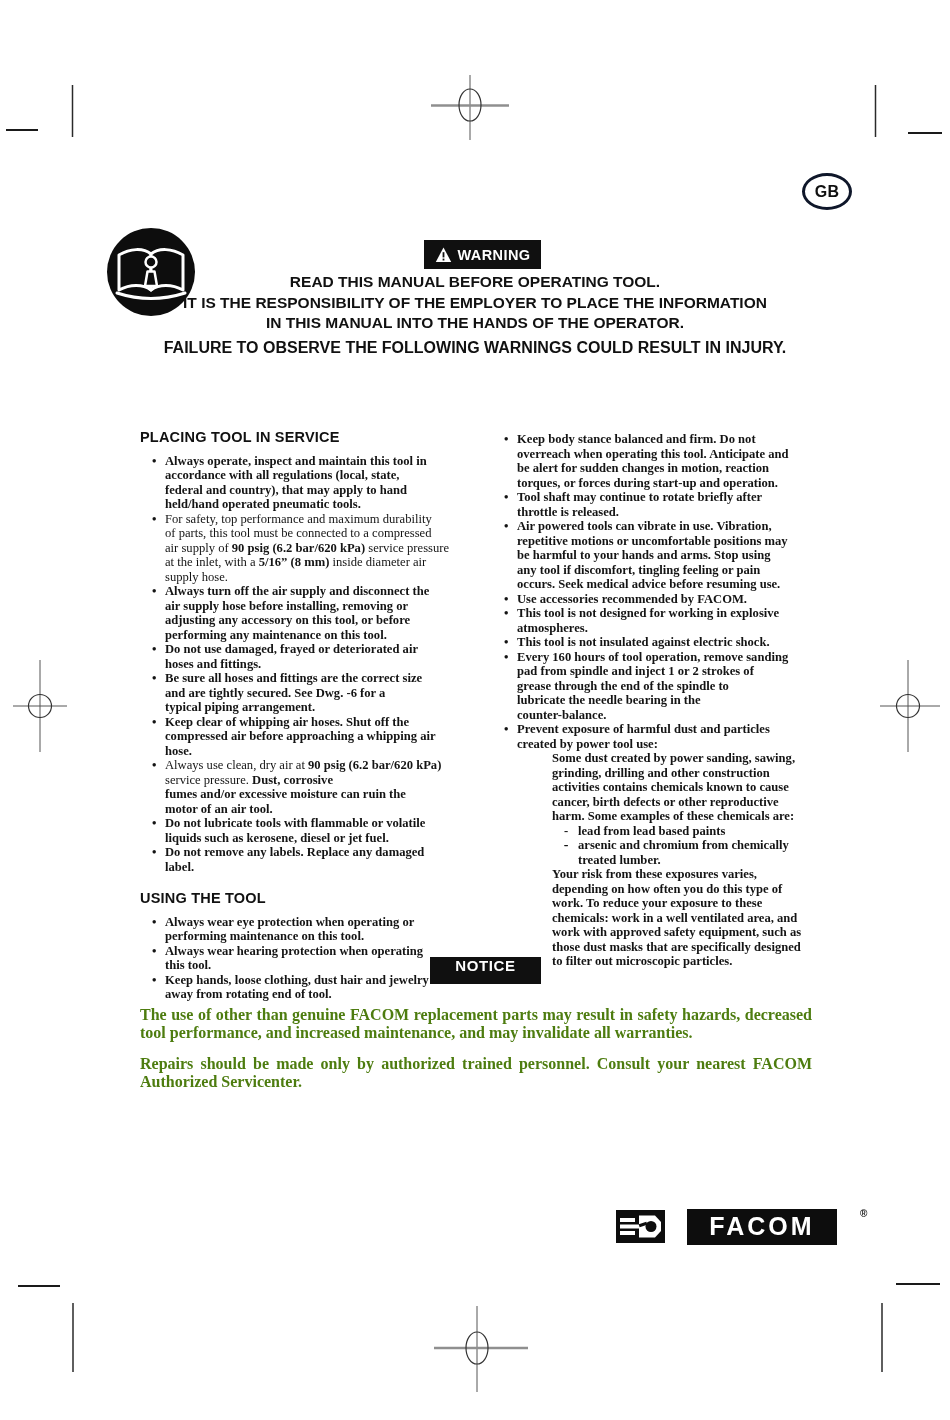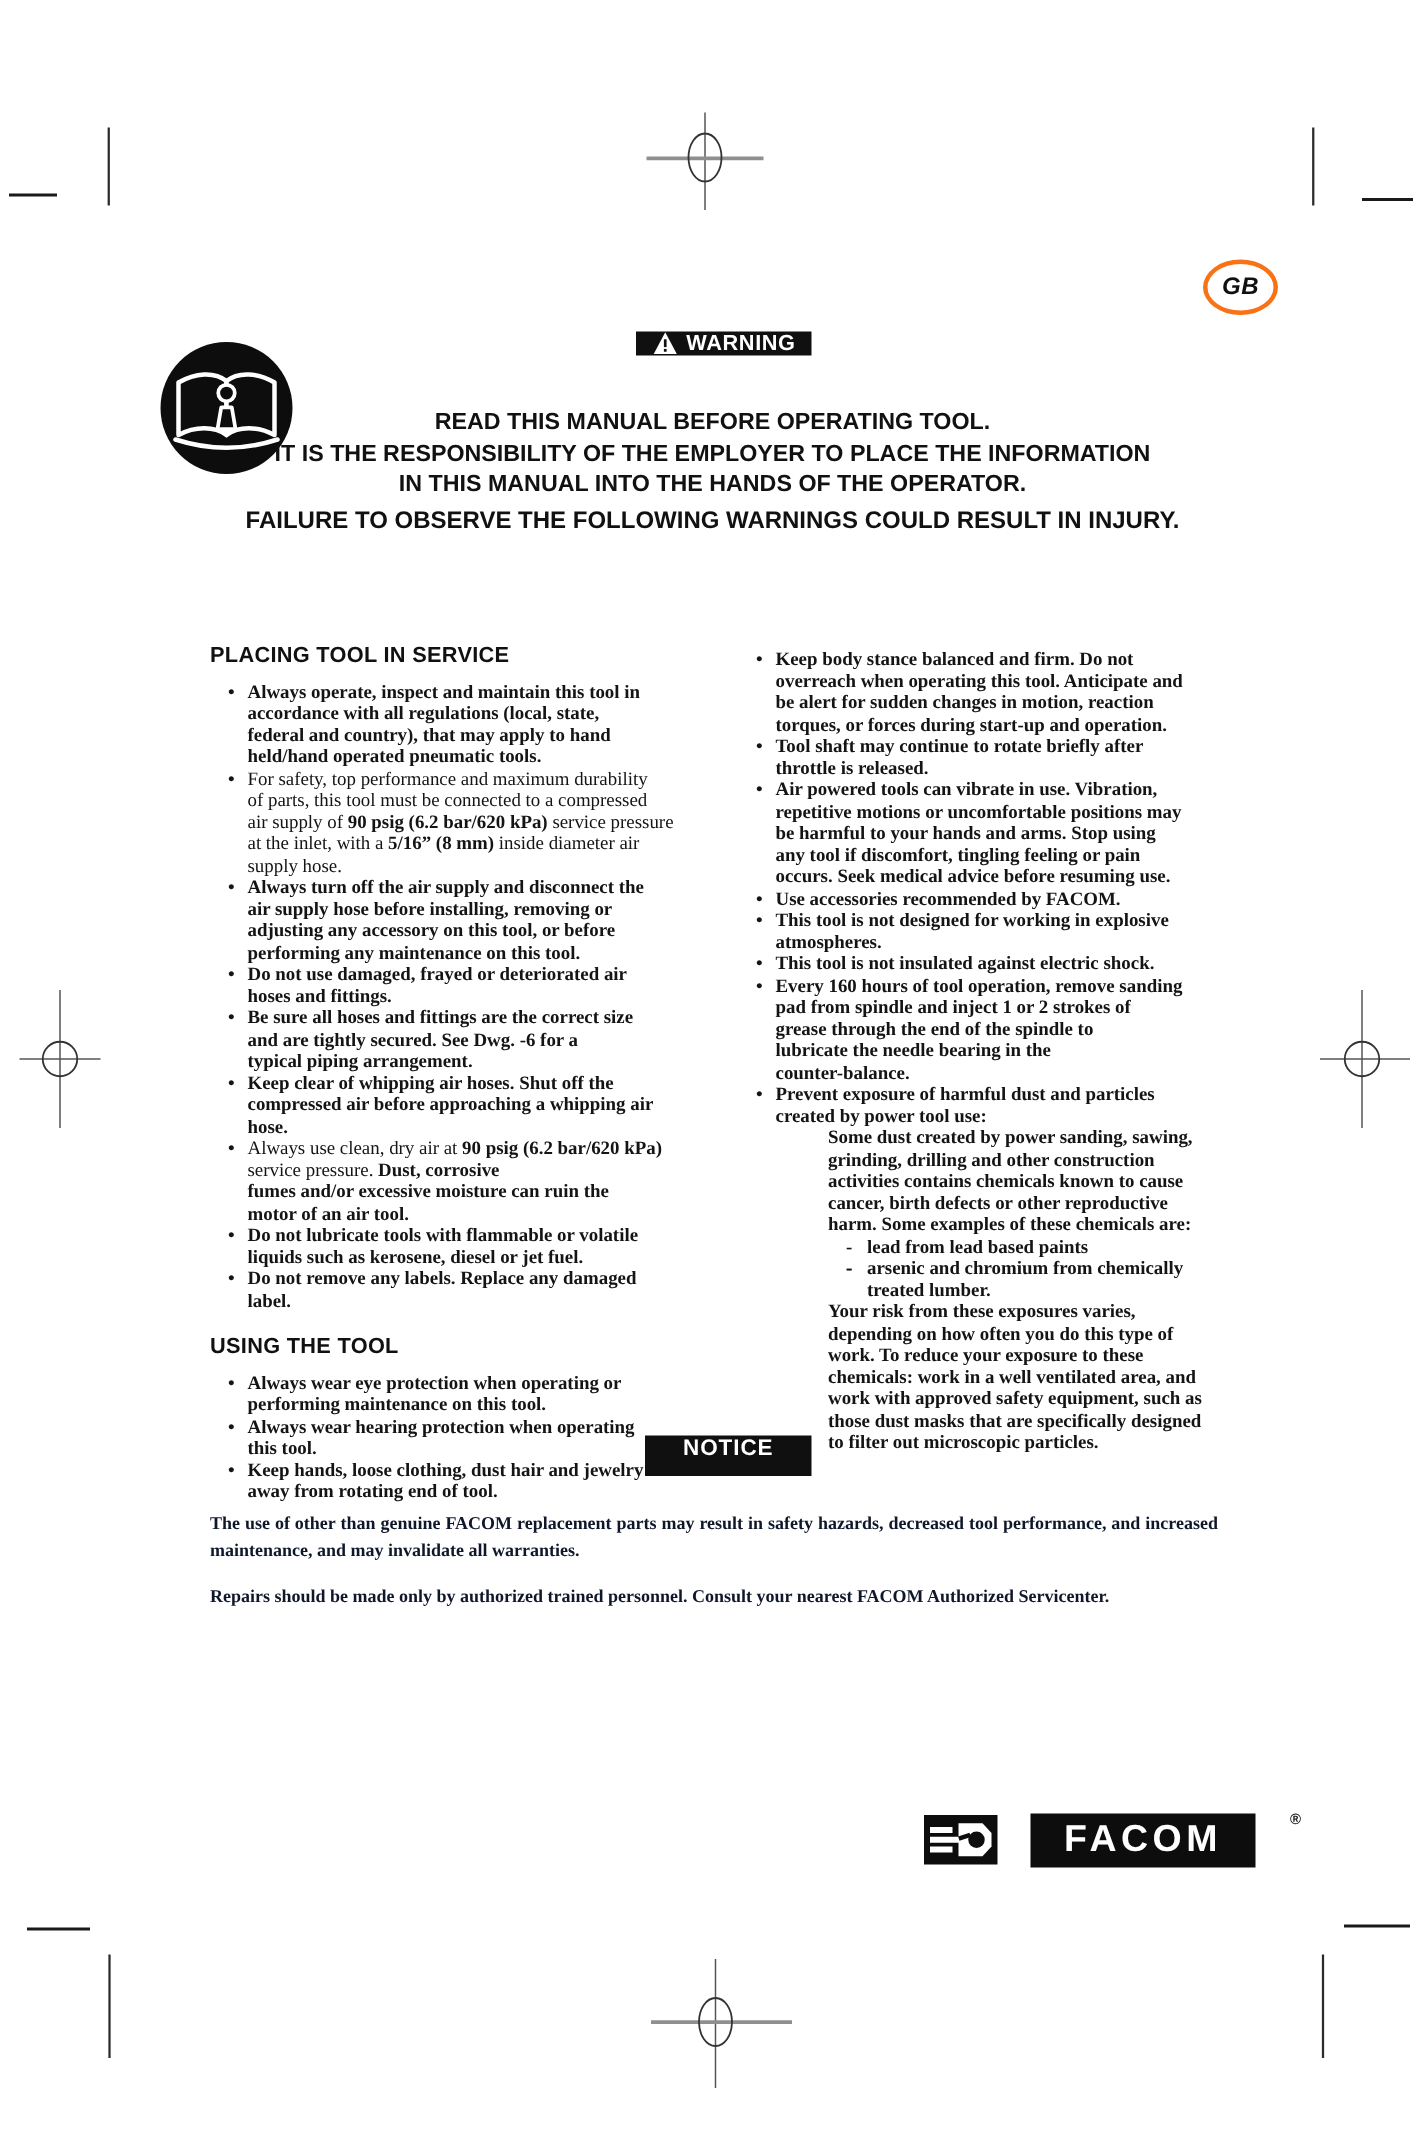--- a/index.html
+++ b/index.html
@@ -5,30 +5,30 @@
   html,body{margin:0;padding:0;}
   body{
     width:950px;height:1420px;position:relative;background:#ffffff;
     font-family:"Liberation Serif",serif;color:#151515;overflow:hidden;
   }
   
   #regmarks{position:absolute;left:0;top:0;width:950px;height:1420px;pointer-events:none;}
   
   .gb-badge{
     position:absolute;left:802px;top:173px;width:44px;height:31px;
-    border:3px solid #f97316;border-radius:50%;
+    border:3px solid #0f172a;border-radius:50%;
     display:flex;align-items:center;justify-content:center;
     font-family:"Liberation Sans",sans-serif;font-weight:bold;font-size:16px;color:#101010;
-    letter-spacing:0.3px;background:#fff;font-style:italic;
+    letter-spacing:0.3px;background:#fff;
   }
   
   .book-icon{position:absolute;left:106px;top:227px;width:90px;height:90px;}
   
   .warning-box{
-    position:absolute;left:424px;top:221px;width:117px;height:16px;background:#101010;
+    position:absolute;left:424px;top:240px;width:117px;height:29px;background:#101010;
     display:flex;align-items:center;justify-content:center;gap:6px;
     font-family:"Liberation Sans",sans-serif;font-weight:bold;font-size:14.5px;color:#fff;
     letter-spacing:0.4px;
   }
   
   .header-lines{
     position:absolute;left:139px;top:272px;width:672px;text-align:center;
     font-family:"Liberation Sans",sans-serif;font-weight:bold;font-size:15.5px;
     line-height:20.5px;color:#111;
   }
@@ -57,21 +57,21 @@
   
   .notice-box{
     position:absolute;left:430px;top:957px;width:111px;height:27px;background:#101010;
     display:flex;align-items:flex-start;justify-content:center;
     font-family:"Liberation Sans",sans-serif;font-weight:bold;font-size:15px;color:#fff;
     letter-spacing:0.6px;
   }
   
   .footer-para{
     position:absolute;left:140px;width:672px;
-    font-weight:bold;font-size:12px;line-height:18px;text-align:justify;color:#0f172a;
+    font-weight:bold;font-size:16px;line-height:18px;text-align:justify;color:#4d7c0f;
   }
   .footer-para.p1{top:1006px;}
   .footer-para.p2{top:1055px;}
   
   .brand{position:absolute;left:616px;top:1208px;height:37px;display:flex;align-items:center;gap:22px;}
   .brand-mark{width:49px;height:33px;background:#0d0d0d;display:flex;align-items:center;justify-content:center;}
   .brand-word{
     height:36px;min-width:138px;background:#0d0d0d;display:flex;align-items:center;justify-content:center;
     font-family:"Liberation Sans",sans-serif;font-weight:bold;font-size:25px;color:#fff;
     letter-spacing:3px;padding:0 6px;

